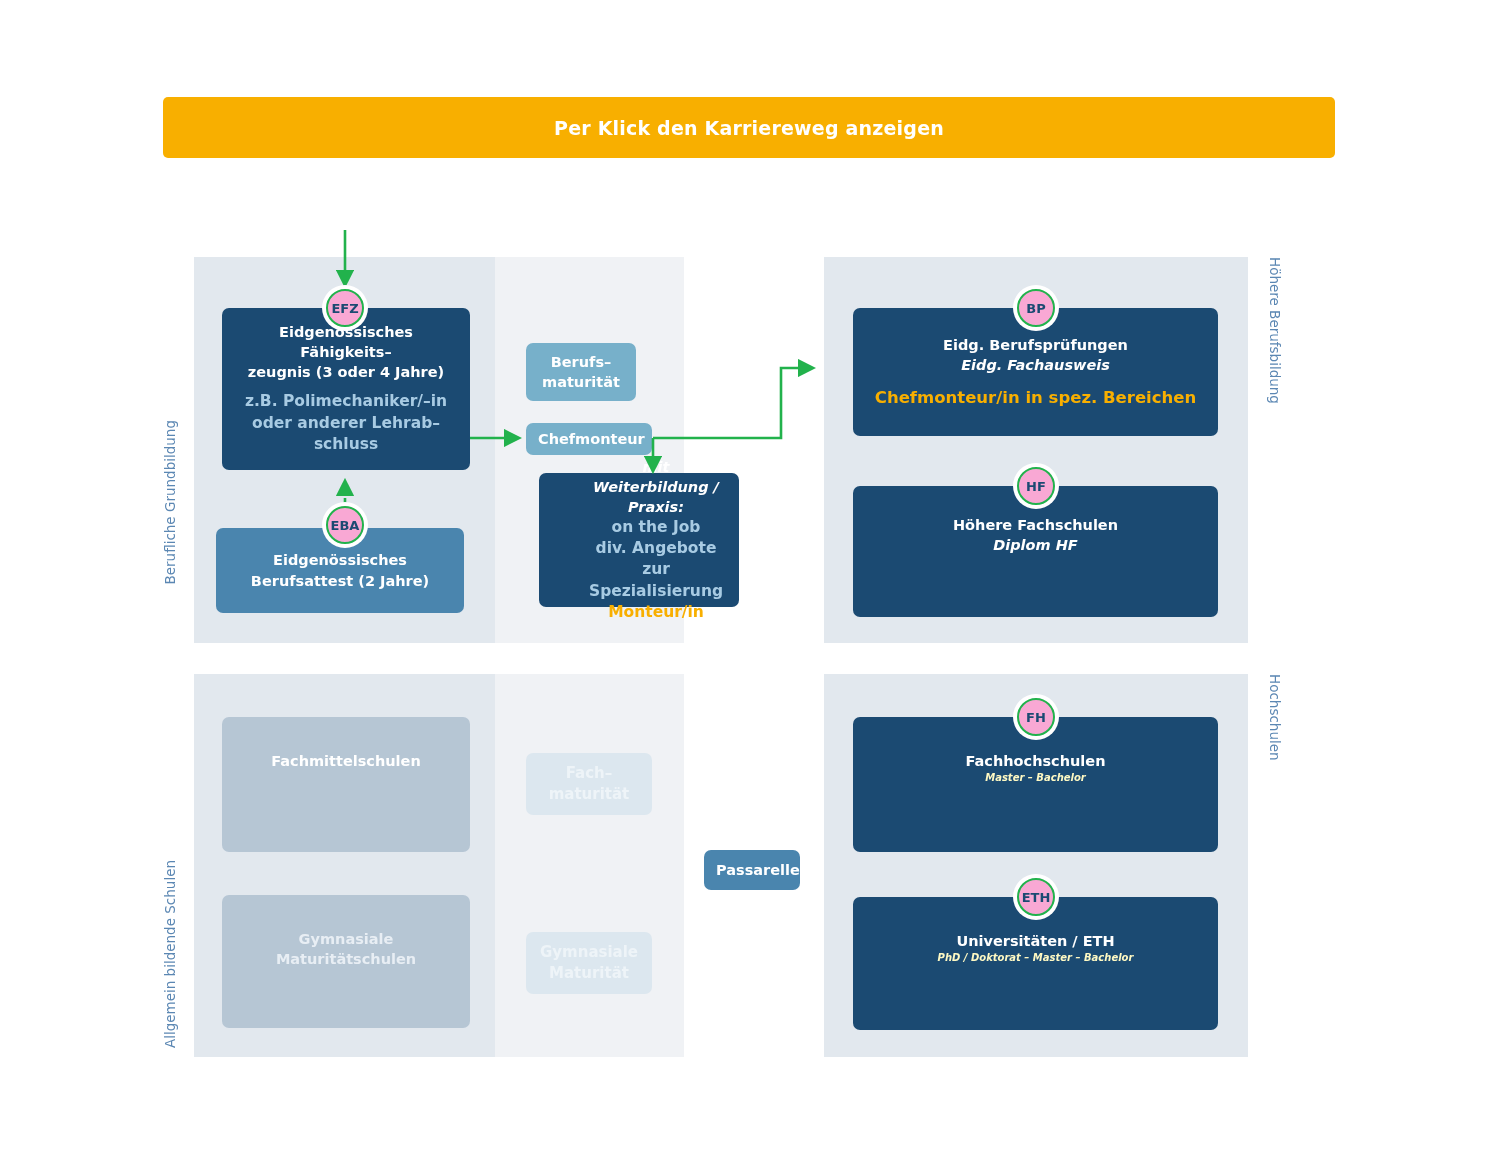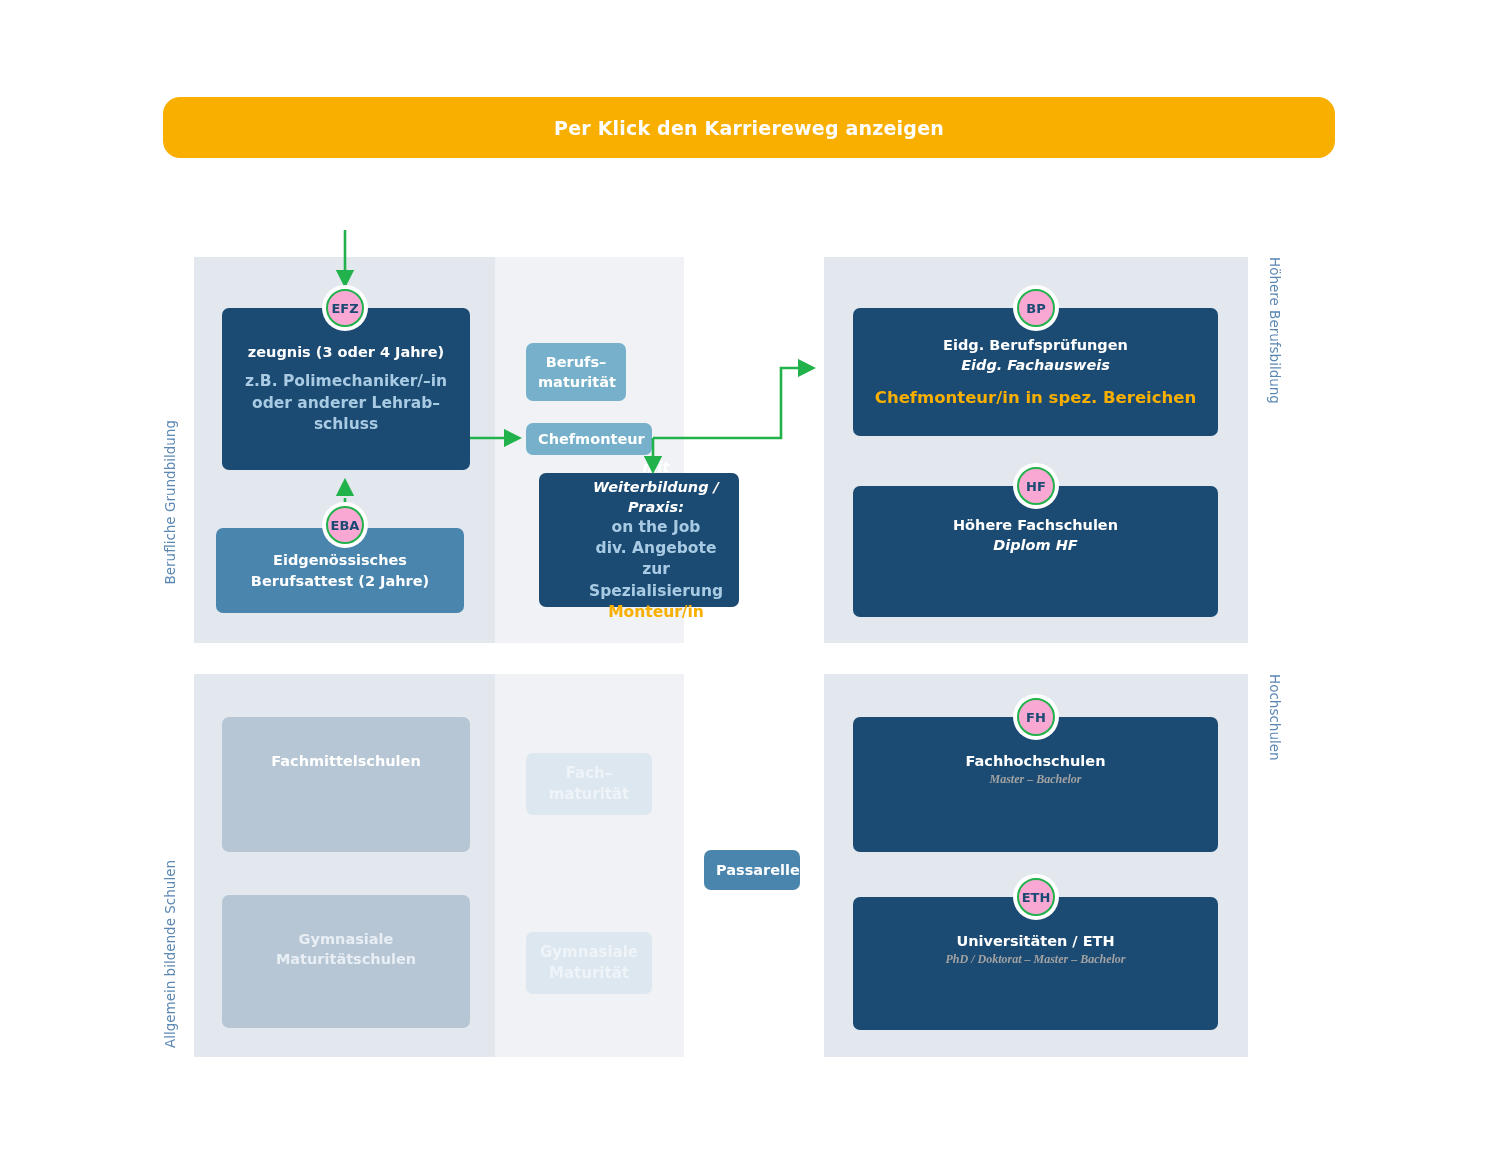--- a/index.html
+++ b/index.html
@@ -19,21 +19,21 @@
   }
 
   
   .banner {
     position: absolute;
     left: 163px;
     top: 97px;
     width: 1172px;
     height: 61px;
     background: #f8af00;
-    border-radius: 17px;
+    border-radius: 5px;
     display: flex;
     align-items: center;
     justify-content: center;
   }
   .banner-title {
     color: #ffffff;
     font-size: 19px;
     font-weight: bold;
     letter-spacing: 0.2px;
   }
@@ -75,21 +75,21 @@
   .box-inner {
     width: 100%;
     padding: 0 12px;
     box-sizing: border-box;
   }
 
   .t-white  { color: #ffffff; font-weight: bold; font-size: 14.5px; line-height: 1.38; }
   .t-lblue  { color: #a8cbe3; font-weight: bold; font-size: 15.5px; line-height: 1.38; }
   .t-orange { color: #f8af00; font-weight: bold; font-size: 15.5px; line-height: 1.38; }
   .t-ital   { color: #ffffff; font-weight: bold; font-style: italic; font-size: 14.5px; line-height: 1.38; }
-  .t-italL  { color: #a3a3a3; font-weight: bold; font-style: italic; font-size: 12px; line-height: 1.4; font-family: Liberation Serif, serif; }
+  .t-italL  { color: #fef9c3; font-weight: bold; font-style: italic; font-size: 10px; line-height: 1.4; }
   .t-grey   { color: #ffffff; font-weight: bold; font-size: 14.5px; line-height: 1.4; }
   .t-greyfade { color: #e8eef4; font-weight: bold; font-size: 14.5px; line-height: 1.4; }
   .t-faint  { color: #eef4f8; font-weight: bold; font-size: 15px; line-height: 1.4; }
   .t-plain  { color: #ffffff; font-weight: bold; font-size: 14.5px; line-height: 1.4; }
 
   
   .badge {
     position: absolute;
     width: 38px;
     height: 38px;
@@ -148,37 +148,38 @@
       <path d="M470,438 L518,438" stroke="#22b24c" stroke-width="2.6" fill="none" marker-end="url(#ah)"></path>
 
       <path d="M653,438 L653,438 L653,470" stroke="#22b24c" stroke-width="2.6" fill="none" marker-end="url(#ah)"></path>
 
       <path d="M653,438 L781,438 L781,368 L812,368" stroke="#22b24c" stroke-width="2.6" fill="none" marker-end="url(#ah)"></path>
     </svg>
   </div>
 
   <div class="box navy" style="left:222px; top:308px; width:248px; height:162px; justify-content:center;">
     <div class="box-inner">
+      <div class="t-white">Eidgenössisches Fähigkeits–</div>
       <div class="t-white">zeugnis (3 oder 4 Jahre)</div>
       <div class="t-lblue" style="margin-top:9px;">z.B. Polimechaniker/–in</div>
       <div class="t-lblue">oder anderer Lehrab–</div>
       <div class="t-lblue">schluss</div>
     </div>
   </div>
   <div class="badge" style="left:326px; top:289px;">EFZ</div>
 
   <div class="box mid" style="left:216px; top:528px; width:248px; height:85px; justify-content:center;">
     <div class="box-inner">
       <div class="t-plain">Eidgenössisches</div>
       <div class="t-plain">Berufsattest (2 Jahre)</div>
     </div>
   </div>
   <div class="badge" style="left:326px; top:506px;">EBA</div>
 
-  <div class="box midlite" style="left:526px; top:343px; width:100px; height:58px; justify-content:center;">
+  <div class="box midlite" style="left:526px; top:343px; width:110px; height:58px; justify-content:center;">
     <div class="box-inner">
       <div class="t-plain">Berufs–</div>
       <div class="t-plain">maturität</div>
     </div>
   </div>
 
   <div class="box midlite" style="left:526px; top:423px; width:126px; height:32px; justify-content:center;">
     <div class="box-inner">
       <div class="t-plain">Chefmonteur</div>
     </div>

